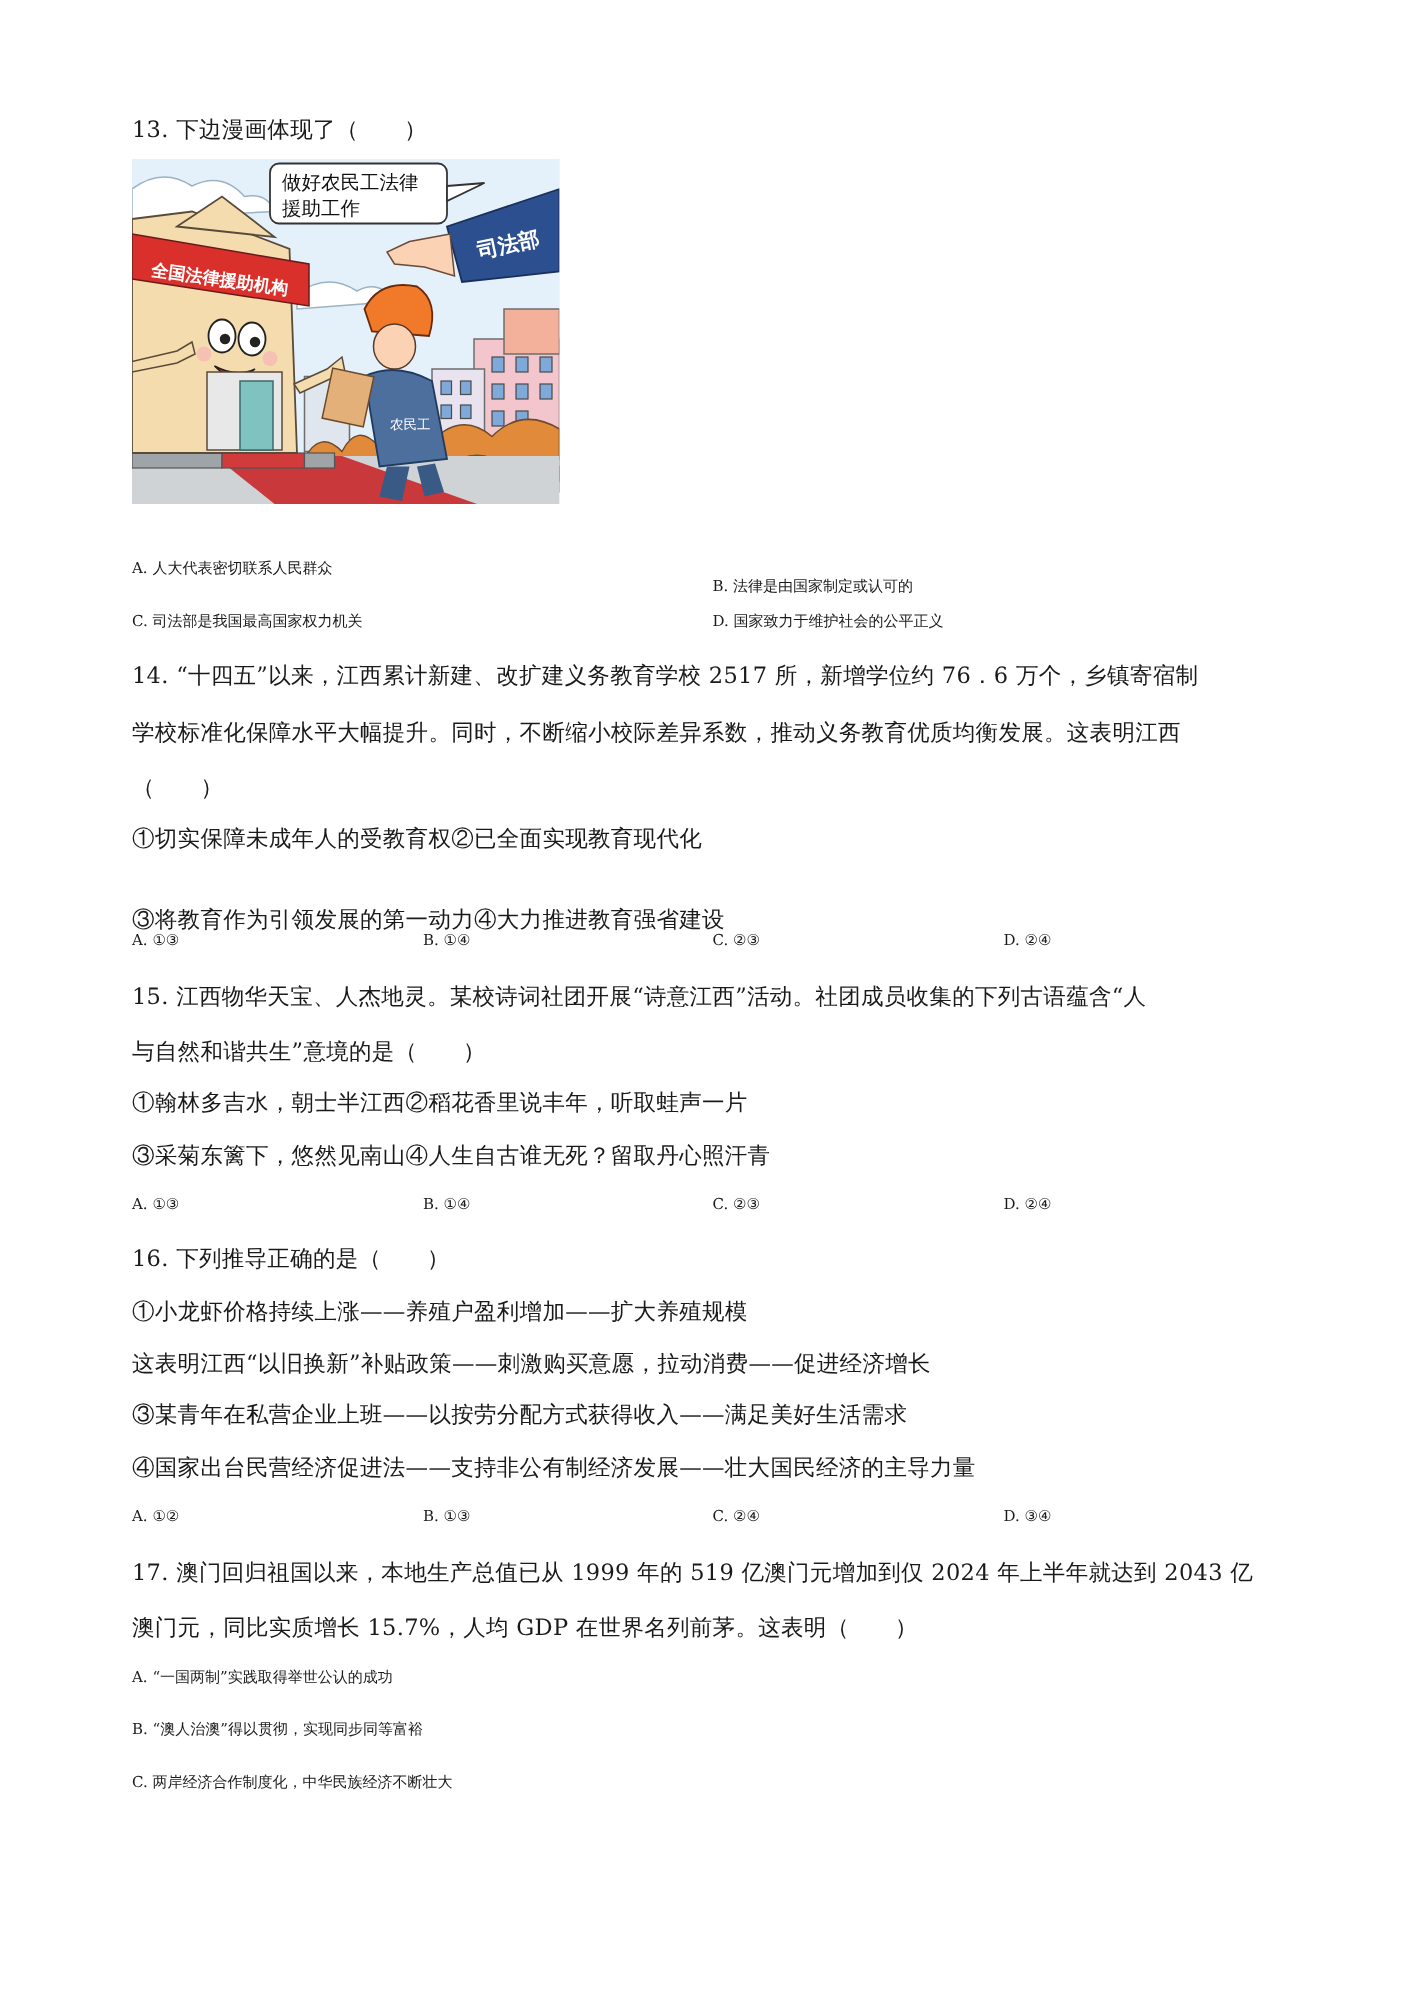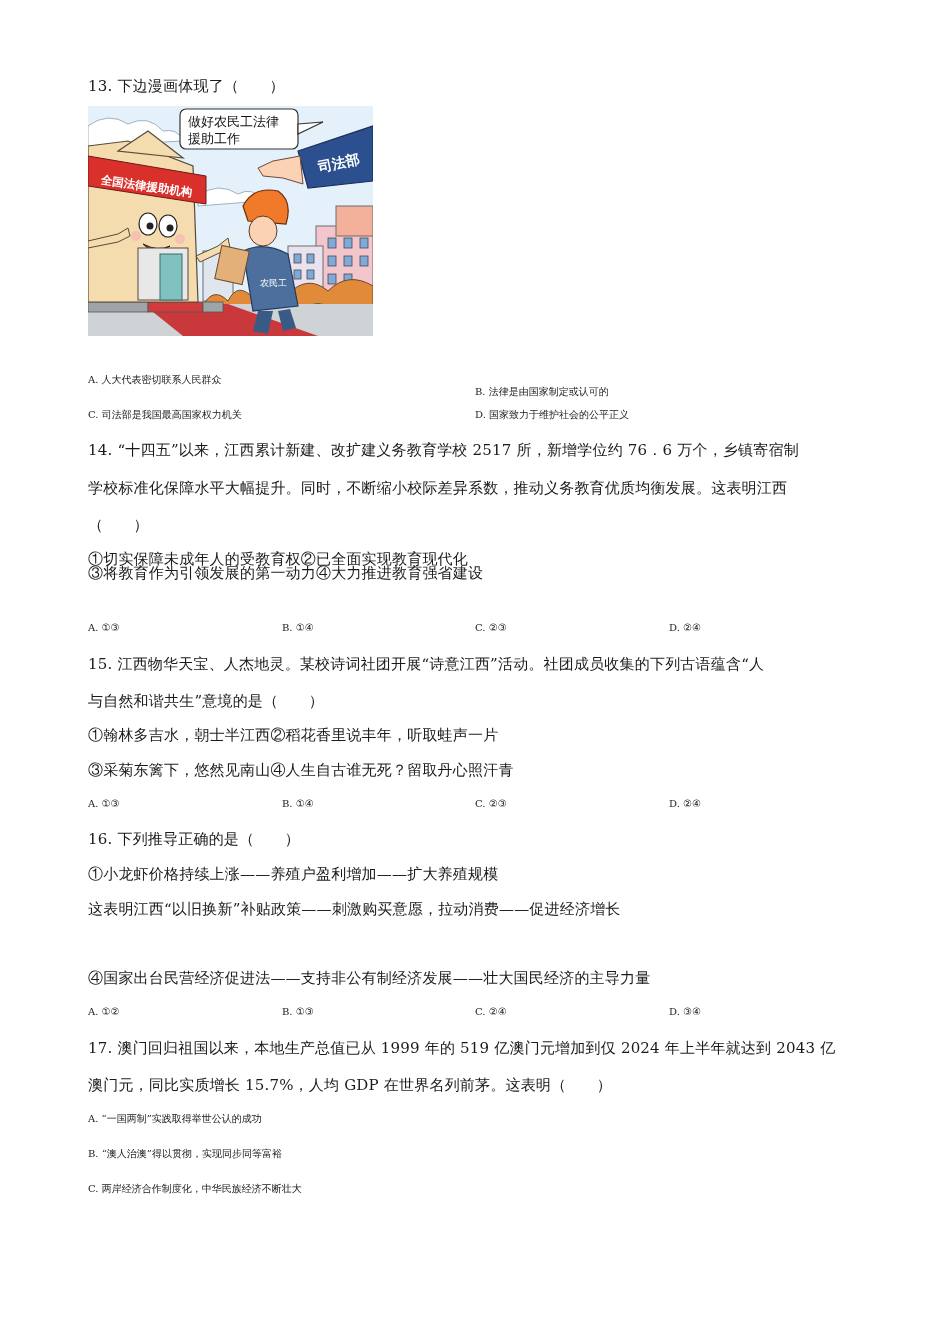--- a/index.html
+++ b/index.html
@@ -120,21 +120,21 @@
     <span>国家致力于维护社会的公平正义</span>
   </div>
 
   <div class="line" style="top:440px;">
     <span>14.</span>
     <span>“十四五”以来，江西累计新建、改扩建义务教育学校 2517 所，新增学位约 76．6 万个，乡镇寄宿制</span>
   </div>
   <div class="line" style="top:478px;">学校标准化保障水平大幅提升。同时，不断缩小校际差异系数，推动义务教育优质均衡发展。这表明江西</div>
   <div class="line" style="top:515px;">（　　）</div>
   <div class="line" style="top:549px;">①切实保障未成年人的受教育权②已全面实现教育现代化</div>
-  <div class="line" style="top:563px;">③将教育作为引领发展的第一动力④大力推进教育强省建设</div>
+  <div class="line" style="top:603px;">③将教育作为引领发展的第一动力④大力推进教育强省建设</div>
   <div class="opt" style="left:88px; top:618px;">
     <span>A.</span>
     <span>①③</span>
   </div>
   <div class="opt" style="left:282px; top:618px;">
     <span>B.</span>
     <span>①④</span>
   </div>
   <div class="opt" style="left:475px; top:618px;">
     <span>C.</span>
@@ -168,20 +168,21 @@
     <span>D.</span>
     <span>②④</span>
   </div>
 
   <div class="line" style="top:829px;">
     <span>16.</span>
     <span>下列推导正确的是（　　）</span>
   </div>
   <div class="line" style="top:864px;">①小龙虾价格持续上涨——养殖户盈利增加——扩大养殖规模</div>
   <div class="line" style="top:899px;">这表明江西“以旧换新”补贴政策——刺激购买意愿，拉动消费——促进经济增长</div>
+  <div class="line" style="top:933px;">③某青年在私营企业上班——以按劳分配方式获得收入——满足美好生活需求</div>
   <div class="line" style="top:968px;">④国家出台民营经济促进法——支持非公有制经济发展——壮大国民经济的主导力量</div>
   <div class="opt" style="left:88px; top:1002px;">
     <span>A.</span>
     <span>①②</span>
   </div>
   <div class="opt" style="left:282px; top:1002px;">
     <span>B.</span>
     <span>①③</span>
   </div>
   <div class="opt" style="left:475px; top:1002px;">

